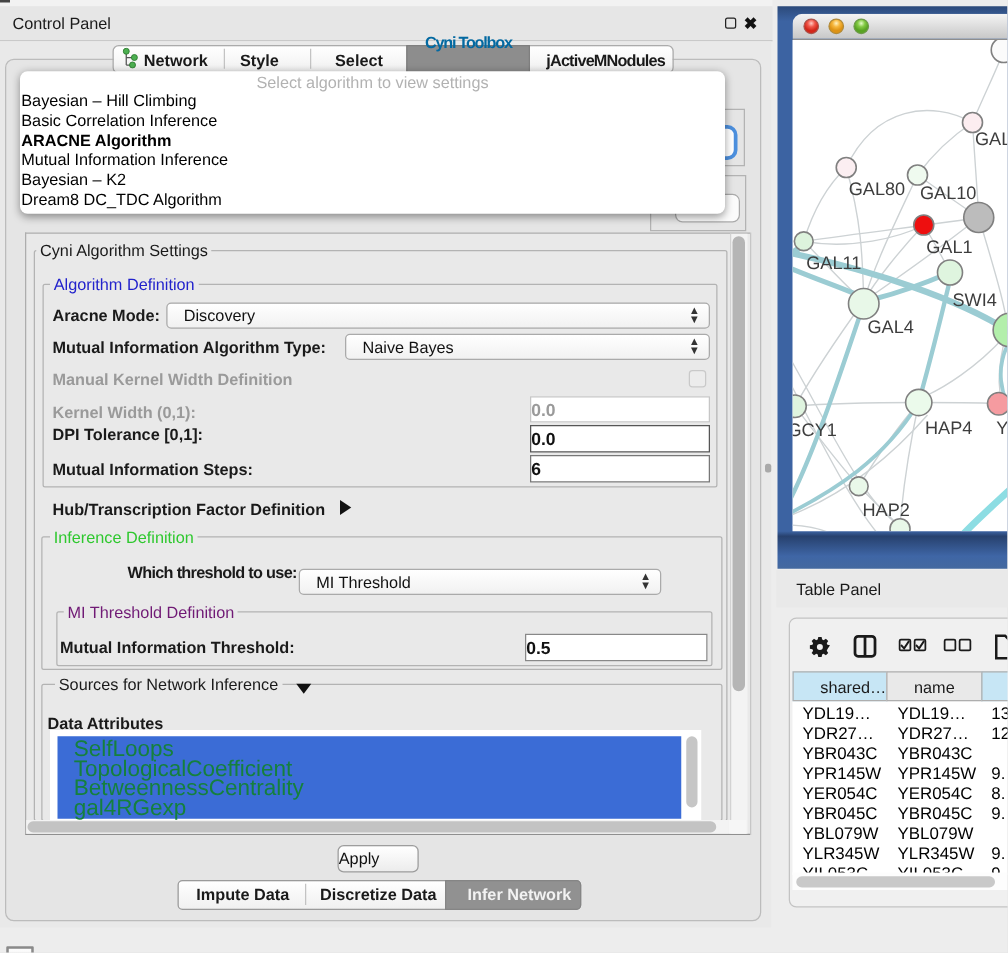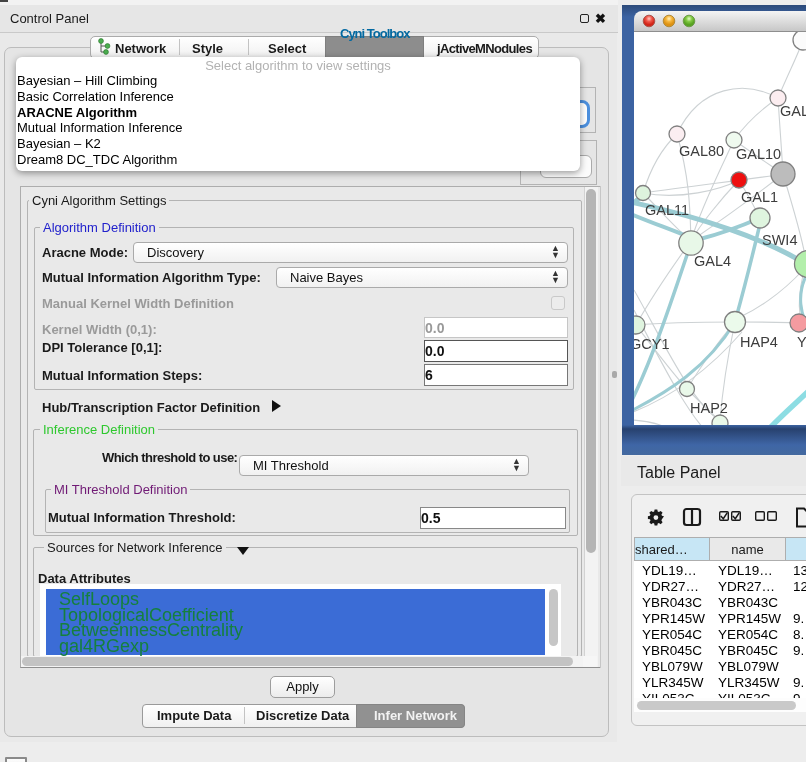--- a/index.html
+++ b/index.html
@@ -103,21 +103,21 @@
 
 <div class="abs" style="left:600px;top:186px;width:1px;height:482px;background:#c6c6c6"></div>
 
 <div class="abs" style="left:584px;top:187px;width:13px;height:480px;background:#f3f3f3;border-left:1px solid #d2d2d2"></div>
 <div class="abs" style="left:586px;top:189px;width:10px;height:364px;background:#b5b5b5;border-radius:5px"></div>
 <div class="abs" style="left:21px;top:656px;width:562px;height:11px;background:#f3f3f3"></div>
 <div class="abs" style="left:22px;top:657px;width:551px;height:9px;background:#c3c3c3;border-radius:5px"></div>
 
 <div class="abs" style="left:583px;top:656px;width:14px;height:11px;background:#f6f6f6"></div>
 
-<div class="abs" style="left:270px;top:676px;width:63px;height:20px;background:linear-gradient(#ffffff,#ececec);border:1px solid #9d9d9d;border-radius:5px;text-align:center;font-size:13px;color:#111;line-height:20px">Apply</div>
+<div class="abs" style="left:270px;top:676px;width:63px;height:20px;background:linear-gradient(#ffffff,#ececec);border:1px solid #9d9d9d;border-radius:5px;text-align:left;font-size:13px;color:#111;line-height:20px">Apply</div>
 
 <div class="abs" style="left:142px;top:704px;width:321px;height:22px;background:linear-gradient(#ffffff,#f0f0f0);border:1px solid #9a9a9a;border-radius:4px"></div>
 <div class="abs" style="left:356px;top:704px;width:107px;height:22px;background:#919191;border:1px solid #858585;border-radius:0 4px 4px 0"></div>
 <div class="abs b13" style="left:157px;top:708px">Impute Data</div>
 <div class="abs" style="left:244px;top:707px;width:1px;height:17px;background:#c3c3c3"></div>
 <div class="abs b13" style="left:256px;top:708px">Discretize Data</div>
 <div class="abs" style="left:374px;top:708px;font-size:13px;font-weight:bold;color:#f2f2f2">Infer Network</div>
 
 <div class="abs" style="left:16px;top:57px;width:564px;height:114px;background:#fff;border-radius:6px;box-shadow:0 2px 7px rgba(0,0,0,0.4)"></div>
 <div class="abs" style="left:16px;top:58px;width:564px;text-align:center;font-size:13px;color:#b2b2b2">Select algorithm to view settings</div>
@@ -222,21 +222,21 @@
 <text x="694" y="266">GAL4</text>
 <text x="630" y="349">GCY1</text>
 <text x="740" y="347">HAP4</text>
 <text x="797" y="347">Y</text>
 <text x="690" y="413">HAP2</text>
 </g>
 </svg>
 </div>
 
 <div class="abs" style="left:621px;top:456px;width:185px;height:30px;background:#e9e9e9"></div>
-<div class="abs" style="left:637px;top:464px;font-size:16px;color:#1a1a1a">Table Panel</div>
+<div class="abs" style="left:637px;top:464px;font-size:13px;color:#1a1a1a">Table Panel</div>
 
 <div class="abs" style="left:631px;top:494px;width:185px;height:230px;background:#f0f0f0;border:1px solid #c3c3c3;border-radius:6px"></div>
 
 <svg class="abs" style="left:645px;top:506px" width="161" height="24">
 <g fill="#1a1a1a">
 <path d="M16,8.2 l-2.1,-0.4 a5.3,5.3 0 0 0 -0.5,-1.2 l1.2,-1.8 l-1.9,-1.9 l-1.8,1.2 a5.3,5.3 0 0 0 -1.2,-0.5 l-0.4,-2.1 h-2.7 l-0.4,2.1 a5.3,5.3 0 0 0 -1.2,0.5 l-1.8,-1.2 l-1.9,1.9 l1.2,1.8 a5.3,5.3 0 0 0 -0.5,1.2 l-2.1,0.4 v2.7 l2.1,0.4 a5.3,5.3 0 0 0 0.5,1.2 l-1.2,1.8 l1.9,1.9 l1.8,-1.2 a5.3,5.3 0 0 0 1.2,0.5 l0.4,2.1 h2.7 l0.4,-2.1 a5.3,5.3 0 0 0 1.2,-0.5 l1.8,1.2 l1.9,-1.9 l-1.2,-1.8 a5.3,5.3 0 0 0 0.5,-1.2 z M7.9,12 a2.4,2.4 0 1 1 0,-4.8 a2.4,2.4 0 0 1 0,4.8 z" transform="translate(3,2)"></path>
 </g>
 <g fill="none" stroke="#1a1a1a">
 <rect x="39" y="3" width="16" height="16" rx="2.5" stroke-width="2.2"></rect>
 <line x1="47" y1="3" x2="47" y2="19" stroke-width="2.2"></line>
@@ -244,20 +244,20 @@
 <rect x="86.7" y="5.7" width="8.6" height="8.6" rx="1" stroke-width="1.4"></rect>
 <rect x="110.7" y="5.7" width="8.6" height="8.6" rx="1" stroke-width="1.4"></rect>
 <rect x="122.7" y="5.7" width="8.6" height="8.6" rx="1" stroke-width="1.4"></rect>
 <path d="M75.8,10 l2.5,2.7 l4,-6" stroke-width="1.5"></path>
 <path d="M87.8,10 l2.5,2.7 l4,-6" stroke-width="1.5"></path>
 <path d="M152,2.5 h7 l6,6 v12 h-13 z" stroke-width="2"></path>
 </g>
 </svg>
 
 <div class="abs" style="left:634px;top:537px;width:172px;height:163px;background:#fff"></div>
-<div class="abs" style="left:634px;top:537px;width:76px;height:24px;background:#c7e6f5;border:1px solid #aeaeae;box-sizing:border-box;text-align:left;font-size:13px;color:#1a1a1a;line-height:23px">shared…</div>
+<div class="abs" style="left:634px;top:537px;width:76px;height:24px;background:#c7e6f5;border:1px solid #aeaeae;box-sizing:border-box;text-align:right;font-size:13px;color:#1a1a1a;line-height:23px">shared…</div>
 <div class="abs" style="left:709px;top:537px;width:77px;height:24px;background:#e9e9e9;border:1px solid #aeaeae;box-sizing:border-box;text-align:center;font-size:13px;color:#1a1a1a;line-height:23px">name</div>
 <div class="abs" style="left:785px;top:537px;width:30px;height:24px;background:#c7e6f5;border:1px solid #aeaeae;box-sizing:border-box"></div>
 <div class="abs" style="left:642px;top:563px;font-size:13.5px;color:#000;line-height:16px">YDL19…<br>YDR27…<br>YBR043C<br>YPR145W<br>YER054C<br>YBR045C<br>YBL079W<br>YLR345W<br>YIL053C</div>
 <div class="abs" style="left:718px;top:563px;font-size:13.5px;color:#000;line-height:16px">YDL19…<br>YDR27…<br>YBR043C<br>YPR145W<br>YER054C<br>YBR045C<br>YBL079W<br>YLR345W<br>YIL053C</div>
 <div class="abs" style="left:793px;top:563px;font-size:13.5px;color:#000;line-height:16px">13<br>12<br><br>9.<br>8.<br>9.<br><br>9.<br>9.</div>
 <div class="abs" style="left:634px;top:698px;width:172px;height:14px;background:#fdfdfd"></div>
 <div class="abs" style="left:637px;top:701px;width:159px;height:9px;background:#c9c9c9;border-radius:5px"></div>
 
 </body></html>

